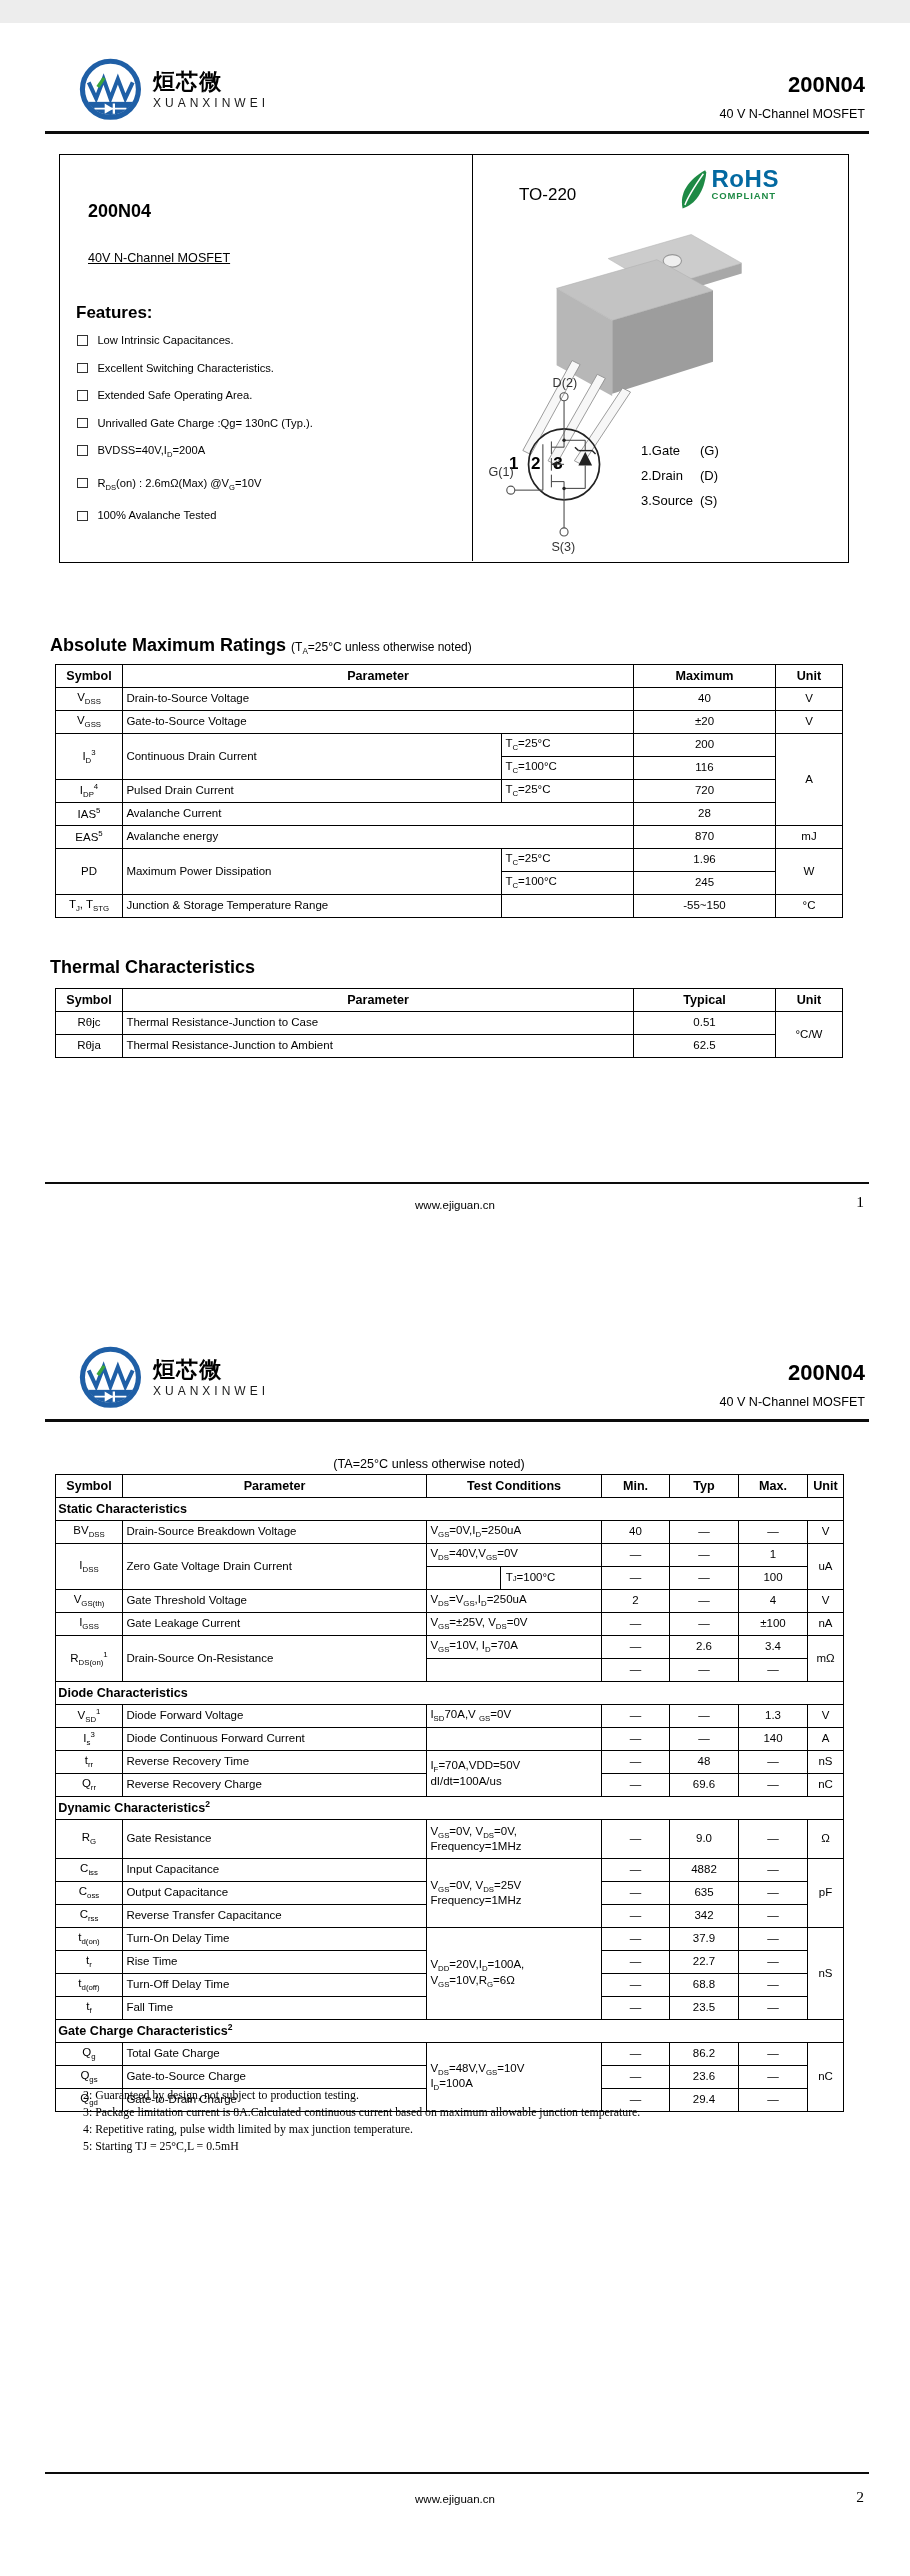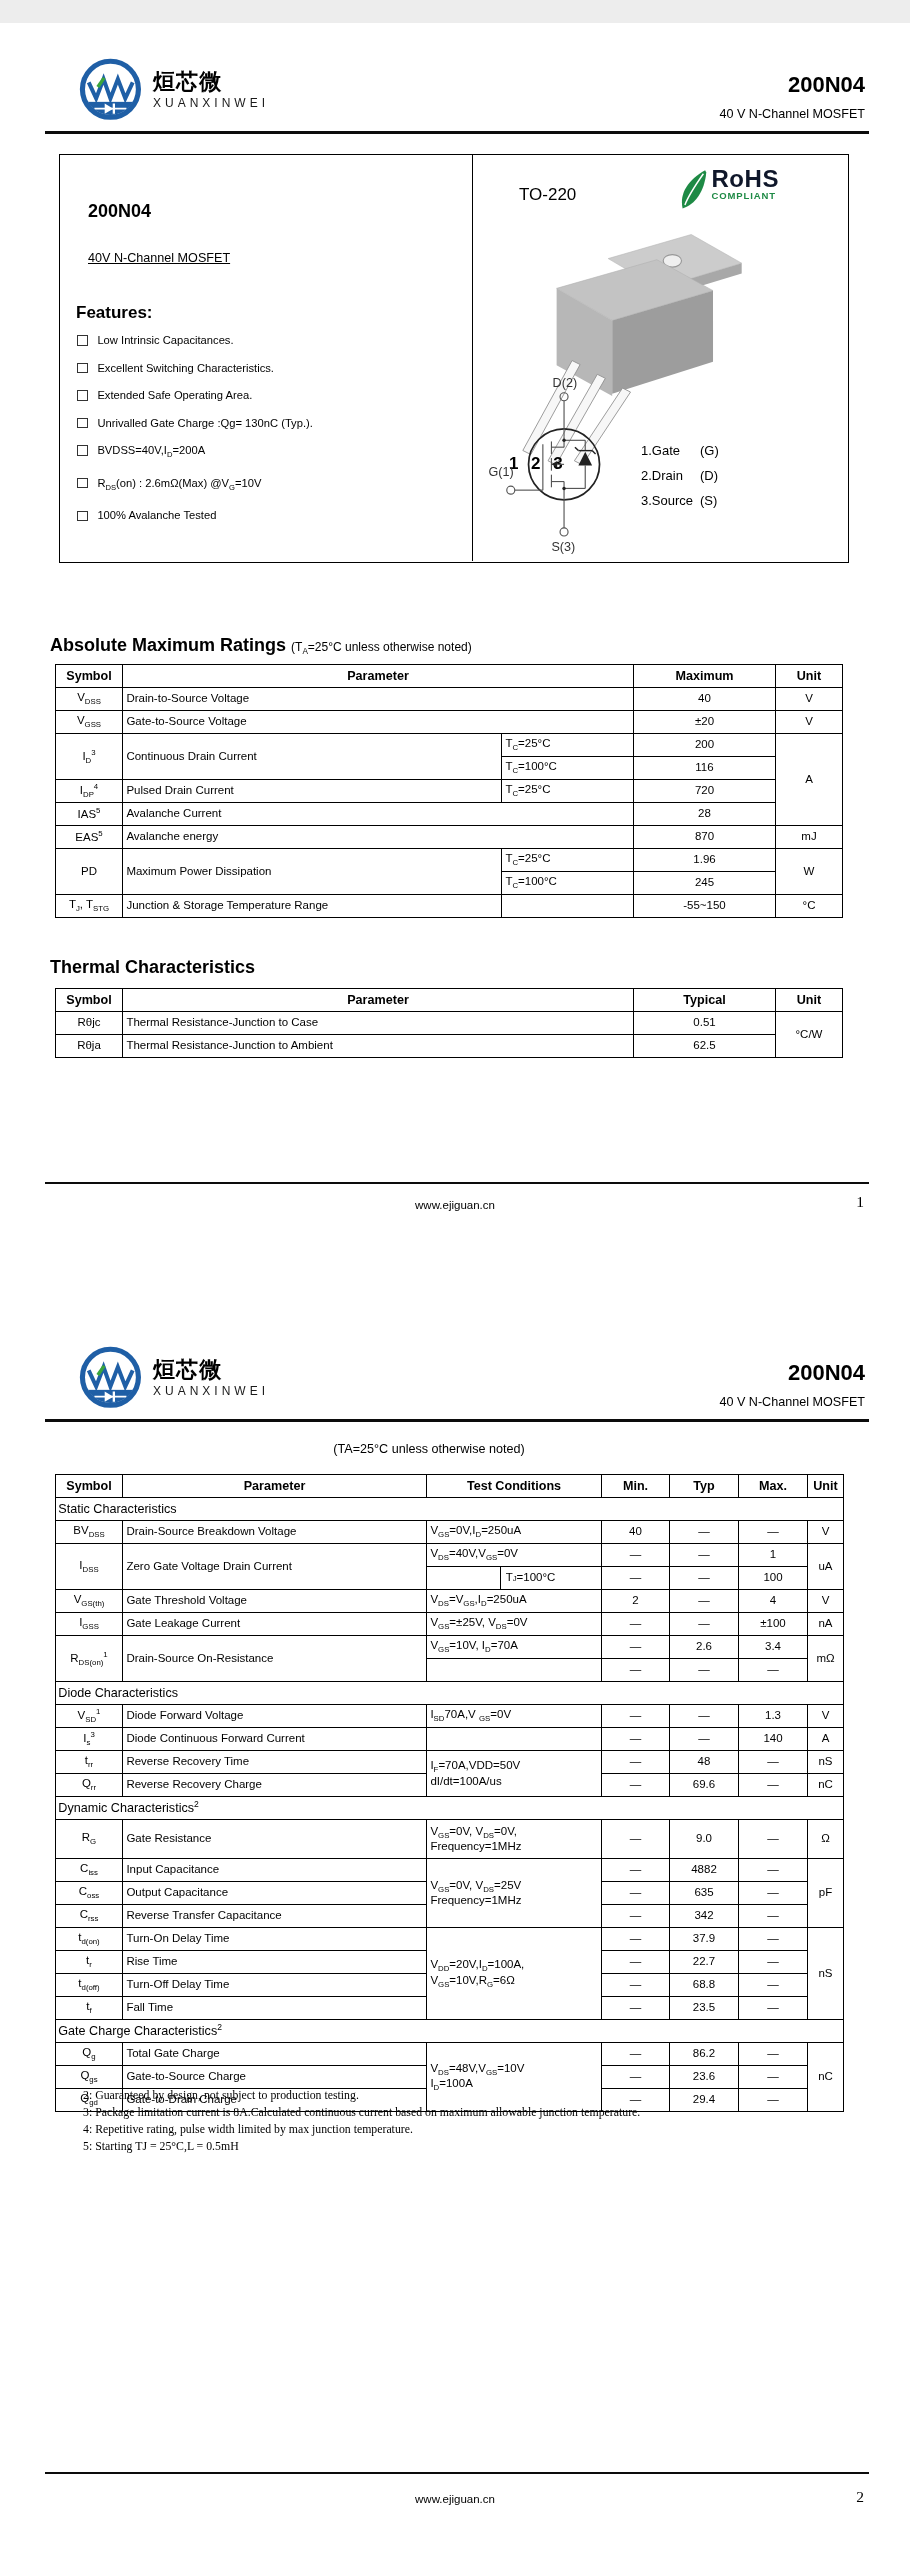--- a/index.html
+++ b/index.html
@@ -18,35 +18,35 @@
   .ibox{left:59px;top:154px;width:788px;height:407px;border:1.1px solid #000;}
   .ibox-div{left:472px;top:154px;width:1.1px;height:407px;background:#000;}
   .ib-part{font-size:18px;font-weight:bold;}
   .ib-sub{font-size:12.6px;text-decoration:underline;}
   .ib-feat-title{font-size:17px;font-weight:bold;}
   .feat-row{display:flex;align-items:flex-start;gap:9.8px;margin-bottom:15.5px;}
   .feat-box{width:8.6px;height:8.6px;border:1.1px solid #333;margin-top:1.1px;flex:0 0 auto;}
   .feat-txt{font-size:11.2px;line-height:12px;}
   .pkg-name{font-size:17px;}
   .rohs{display:flex;align-items:flex-start;gap:3.4px;}
-  .rohs-t1{font-size:24px;font-weight:900;color:#0f172a;line-height:0.9;letter-spacing:0.6px;}
+  .rohs-t1{font-size:24px;font-weight:900;color:#0369a1;line-height:0.9;letter-spacing:0.6px;}
   .rohs-t2{font-size:9.5px;font-weight:bold;color:#1e8a45;letter-spacing:0.9px;}
   .pins-nums{display:flex;gap:12.6px;font-size:17px;font-weight:bold;}
   .pin-row{display:flex;font-size:13px;height:25px;align-items:flex-start;}
   .pin-row .n{width:59px;}
   
   .sect-title{font-size:18px;font-weight:bold;line-height:20.7px;}
   .sect-note{font-size:12px;font-weight:normal;}
   
   table.dt{border-collapse:collapse;table-layout:fixed;border:1.1px solid #000;}
   .dt td,.dt th{border:0.6px solid #000;border-top:1.1px solid #000;border-bottom:1.1px solid #000;
     font-size:11.5px;padding:0 3.4px;height:22px;line-height:1.15;overflow:hidden;}
   .dt th{font-size:12.6px;font-weight:bold;text-align:center;}
   .c{text-align:center;}
-  .sec td{font-size:12.6px;font-weight:normal;padding-left:2.3px;margin-top:36px;}
+  .sec td{font-size:12.6px;font-weight:bold;padding-left:2.3px;margin-top:36px;}
   .h66 td{height:38px;}
   sub{font-size:68%;}
   sup{font-size:68%;}
   .p0{padding:0 !important;}
   .sp{display:flex;align-items:stretch;height:22px;}
   .sp .a{width:42%;}
   .sp .b{flex:1;border-left:0.6px solid #000;display:flex;align-items:center;padding-left:4.6px;}
   
   .note-line{font-family:"Liberation Serif",serif;font-size:11.8px;line-height:17px;}
   .note-ind{padding-left:33px;}
@@ -342,21 +342,21 @@
     </svg>
     <div>
       <div class="logo-cn">烜芯微</div>
       <div class="logo-en">XUANXINWEI</div>
     </div>
   </div>
   <div class="abs hdr-part">200N04</div>
   <div class="abs hdr-sub">40 V N-Channel MOSFET</div>
   <div class="abs hdr-rule" style="top:131px"></div>
 
-  <div class="abs center-note" style="top:154px">(TA=25°C unless otherwise noted)</div>
+  <div class="abs center-note" style="top:169px">(TA=25°C unless otherwise noted)</div>
 
   <table class="dt abs" style="left:55px;top:186px;width:787px">
     <colgroup>
         <col style="width:67px">
         <col style="width:304px">
         <col style="width:175px">
         <col style="width:68px">
         <col style="width:69px">
         <col style="width:69px">
         <col style="width:36px">

